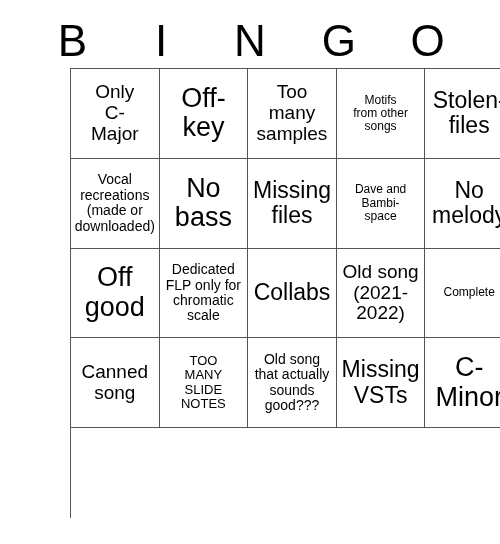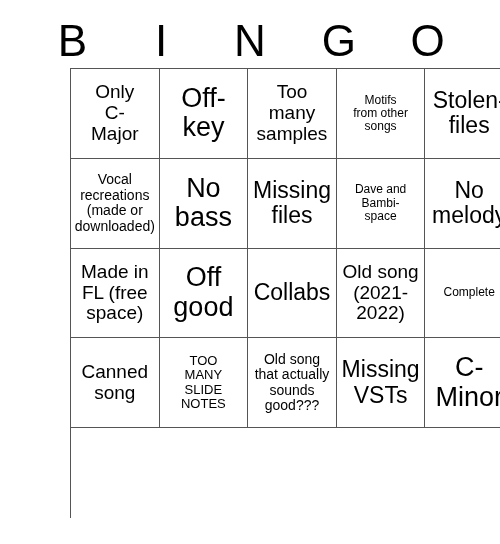--- a/index.html
+++ b/index.html
@@ -141,28 +141,29 @@
       </div>
       <div class="cell fs-m">
         <span class="cell-text">Dave and
 Bambi-
 space</span>
       </div>
       <div class="cell fs-xl">
         <span class="cell-text">No
 melody</span>
       </div>
-      <div class="cell fs-l">
-        <span class="cell-text">Made in
-FL (free
-space)</span>
-      </div>
       <div class="cell fs-xxl">
         <span class="cell-text">Off
 good</span>
+      </div>
+      <div class="cell fs-xs">
+        <span class="cell-text">Dedicated
+FLP only for
+chromatic
+scale</span>
       </div>
       <div class="cell fs-xl">
         <span class="cell-text">Collabs</span>
       </div>
       <div class="cell fs-l">
         <span class="cell-text">Old song
 (2021-
 2022)</span>
       </div>
       <div class="cell fs-m">

